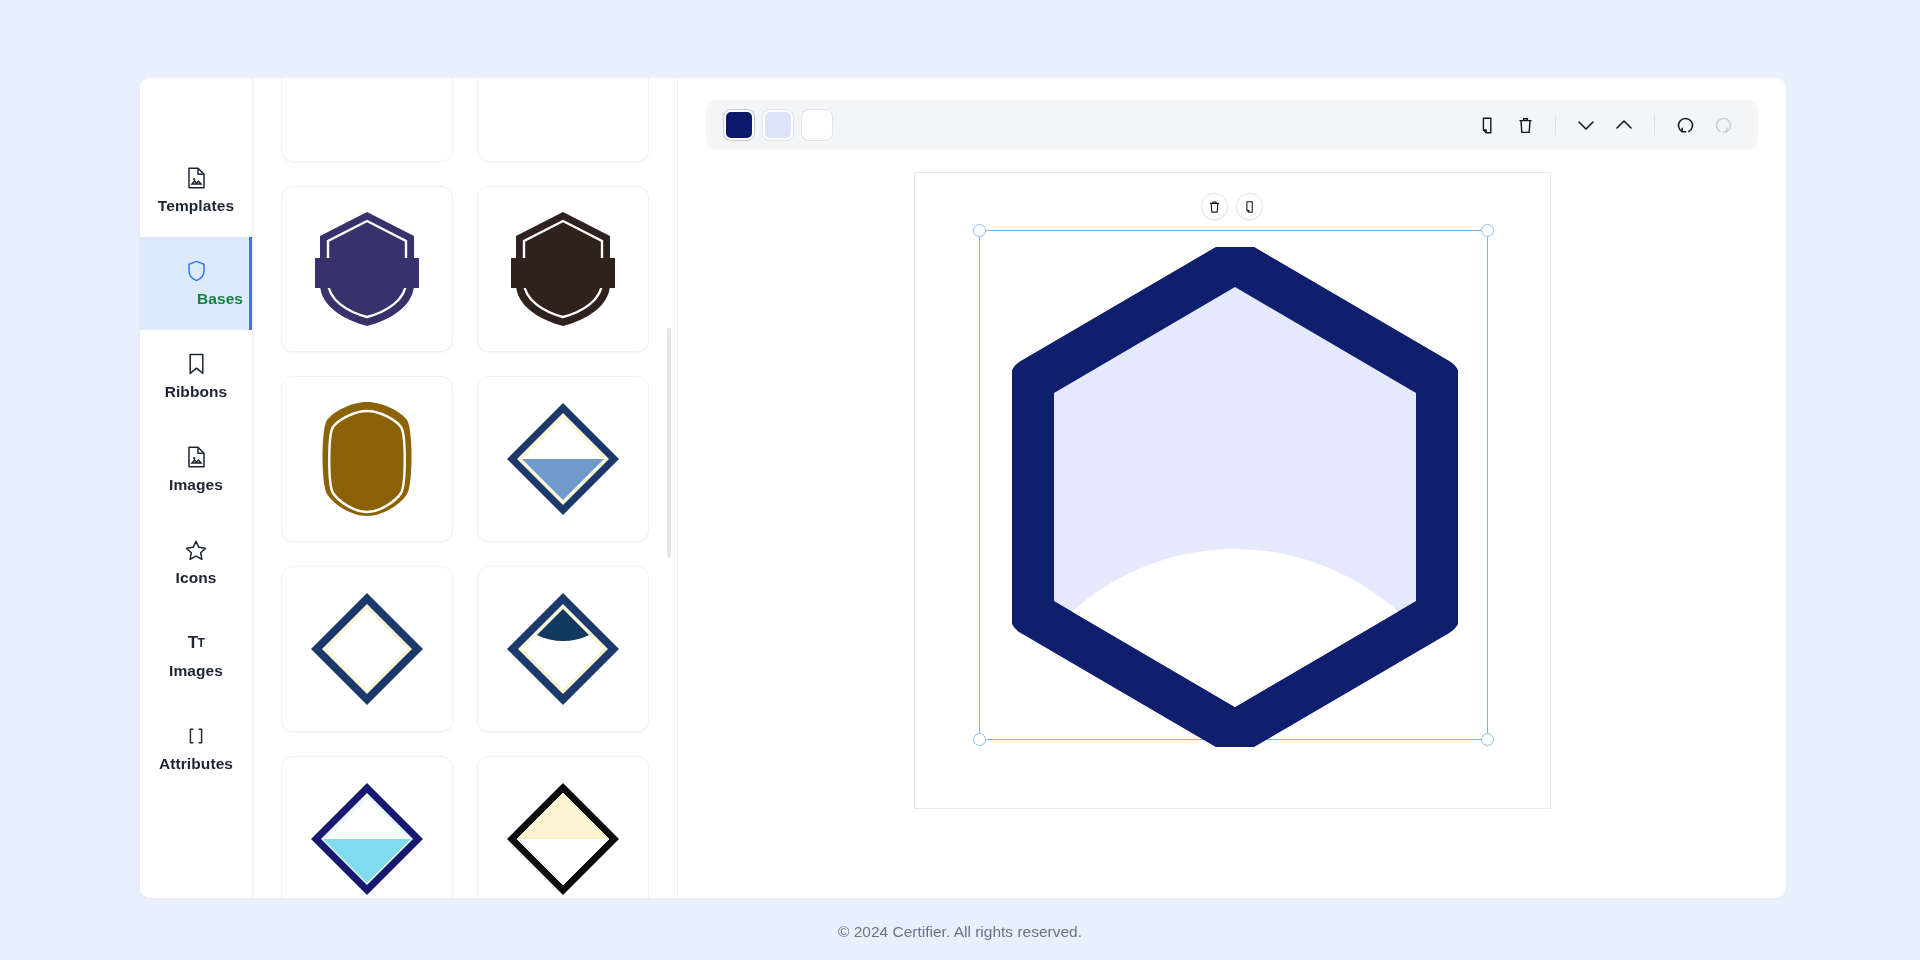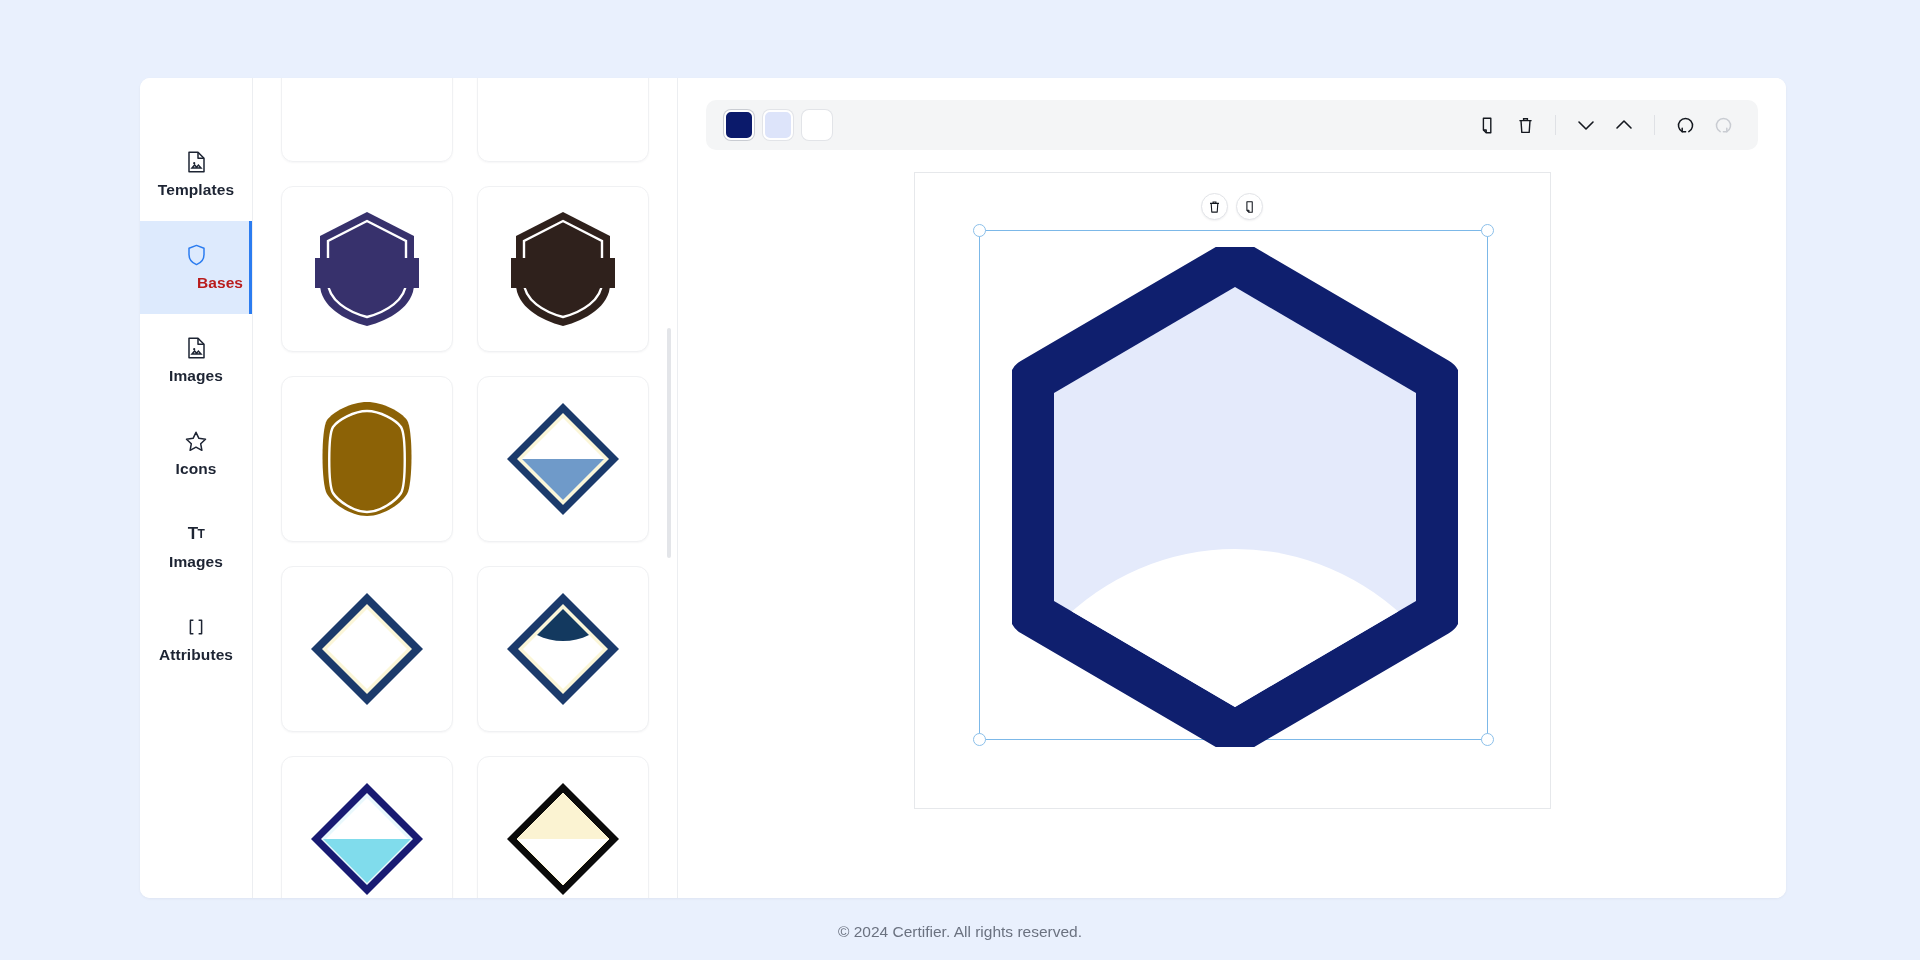--- a/index.html
+++ b/index.html
@@ -26,21 +26,21 @@
     overflow: hidden;
     display: flex;
   }
 
   
   .sidebar {
     width: 113px;
     flex: 0 0 113px;
     background: #ffffff;
     border-right: 1px solid #eceef1;
-    padding-top: 50px;
+    padding-top: 66px;
     position: relative;
     z-index: 4;
   }
   .side-item {
     position: relative;
     height: 93px;
     display: flex;
     flex-direction: column;
     align-items: center;
     justify-content: center;
@@ -49,21 +49,21 @@
     color: #1d2433;
   }
   .side-item .si-label {
     font-size: 15.5px;
     font-weight: 600;
     letter-spacing: .1px;
     line-height: 1;
   }
   .side-item .si-icon { display: flex; align-items: center; justify-content: center; height: 22px; }
   .side-item.active { background: #ddeafd; color: #2b7cf0; }
-  .side-item.active .si-label { color: #b91c1c; margin-left: 48px; }
+  .side-item.active .si-label { color: #15803d; margin-left: 48px; }
   .side-item.active::after {
     content: "";
     position: absolute; right: 0; top: 0; bottom: 0;
     width: 3.5px; background: #2b7cf0;
   }
   .side-item .tt { font-size: 17px; font-weight: 600; letter-spacing: -.5px; }
 
   
   .thumb-panel {
     width: 425px;
@@ -223,20 +223,28 @@
 
       <div class="side-item active">
         <span class="si-icon">
           <svg width="19" height="22" viewBox="0 0 19 22" fill="none" stroke="#2b7cf0" stroke-width="1.5">
             <path d="M9.5 1.4 17 4.2v6.2c0 5-3.2 8.4-7.5 10.2C5.2 18.8 2 15.4 2 10.4V4.2z" stroke-linejoin="round"></path>
           </svg>
         </span>
         <span class="si-label">Bases</span>
       </div>
 
+      <div class="side-item">
+        <span class="si-icon">
+          <svg width="17" height="22" viewBox="0 0 17 22" fill="none" stroke="#1d2433" stroke-width="1.5">
+            <path d="M2.2 1.4h12.6v19L8.5 15.2 2.2 20.4z" stroke-linejoin="round"></path>
+          </svg>
+        </span>
+        <span class="si-label">Ribbons</span>
+      </div>
 
       <div class="side-item">
         <span class="si-icon">
           <svg width="19" height="22" viewBox="0 0 19 22" fill="none" stroke="#1d2433" stroke-width="1.5">
             <path d="M2 1.2h9l6 6v13.6H2z" stroke-linejoin="round"></path>
             <path d="M11 1.2v6h6" stroke-linejoin="round"></path>
             <circle cx="7.2" cy="12.2" r="1.1" fill="#1d2433" stroke="none"></circle>
             <path d="M5 17l2.6-3 2 2.2 1.8-2.1L14 17z"></path>
           </svg>
         </span>

